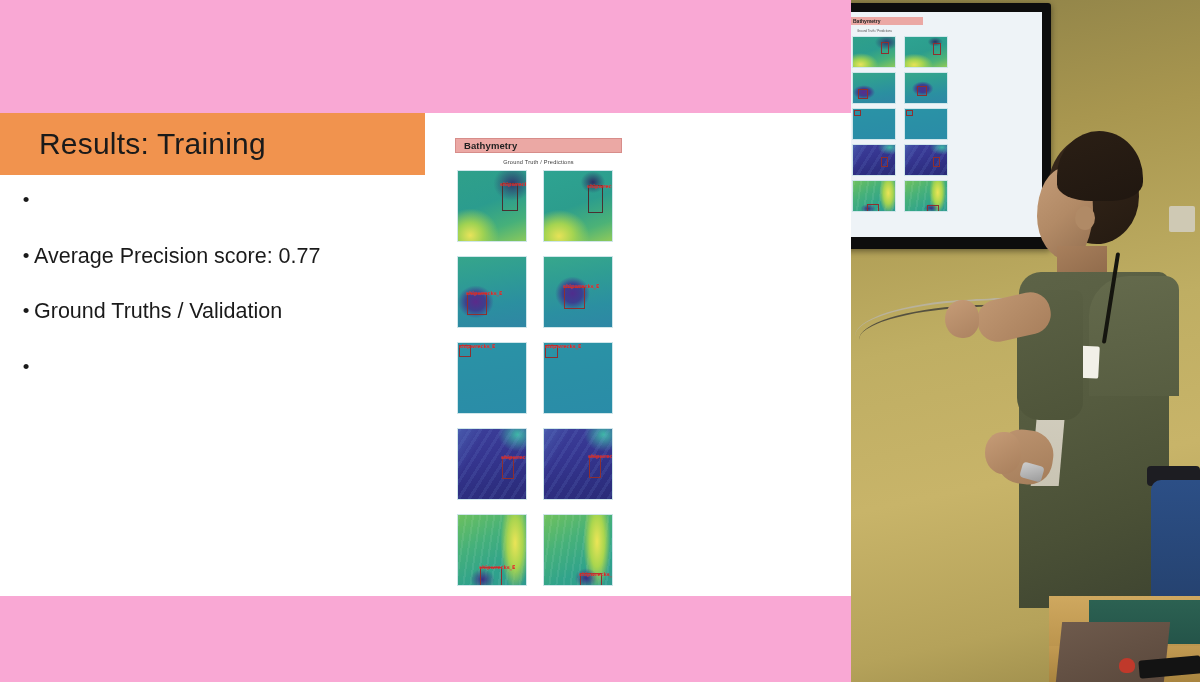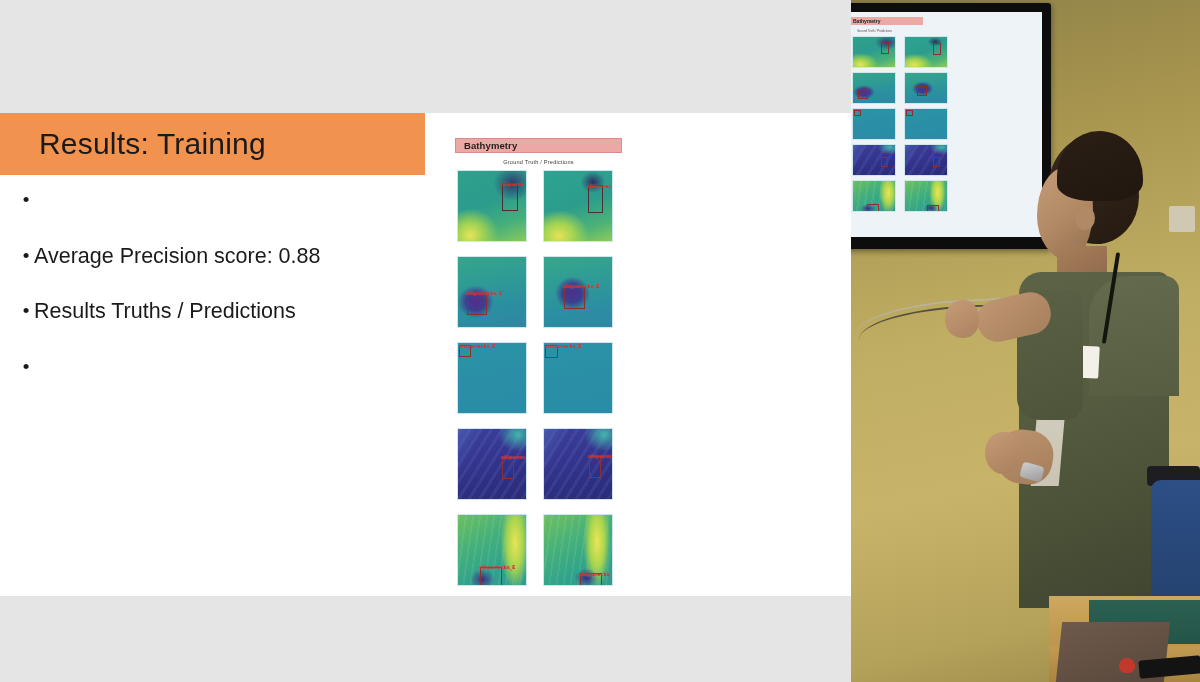--- a/index.html
+++ b/index.html
@@ -3,21 +3,21 @@
 <meta charset="utf-8">
 <style>
   * { margin:0; padding:0; box-sizing:border-box; }
   html,body { background:#000; }
   body {
     width:1200px; height:682px; position:relative; overflow:hidden;
     font-family:"Liberation Sans", sans-serif;
   }
 
   
-  #frame { position:absolute; inset:0; background:#e5e5e5;padding-left:16px; }
+  #frame { position:absolute; inset:0; background:#f9a8d4;padding-left:16px; }
 
   
   #slide {
     position:absolute; left:0; top:113px; width:851px; height:483px;
     background:#ffffff; overflow:hidden;
   }
 
   
   #title-band {
     position:absolute; left:0; top:0; width:425px; height:62px;
@@ -305,25 +305,25 @@
     <div id="title-band">
       <div id="title-text">Results: Training</div>
     </div>
 
     <div id="bullets">
       <div class="bullet">
         <span class="bullet-dot">•</span>
       </div>
       <div class="bullet">
         <span class="bullet-dot">•</span>
-        <span class="bullet-label">Average Precision score: 0.88</span>
+        <span class="bullet-label">Average Precision score: 0.77</span>
       </div>
       <div class="bullet">
         <span class="bullet-dot">•</span>
-        <span class="bullet-label">Results Truths / Predictions</span>
+        <span class="bullet-label">Ground Truths / Validation</span>
       </div>
       <div class="bullet">
         <span class="bullet-dot">•</span>
       </div>
     </div>
 
     <div id="figure">
 
       <div id="fig-banner">
         <span id="fig-banner-text">Bathymetry</span>

